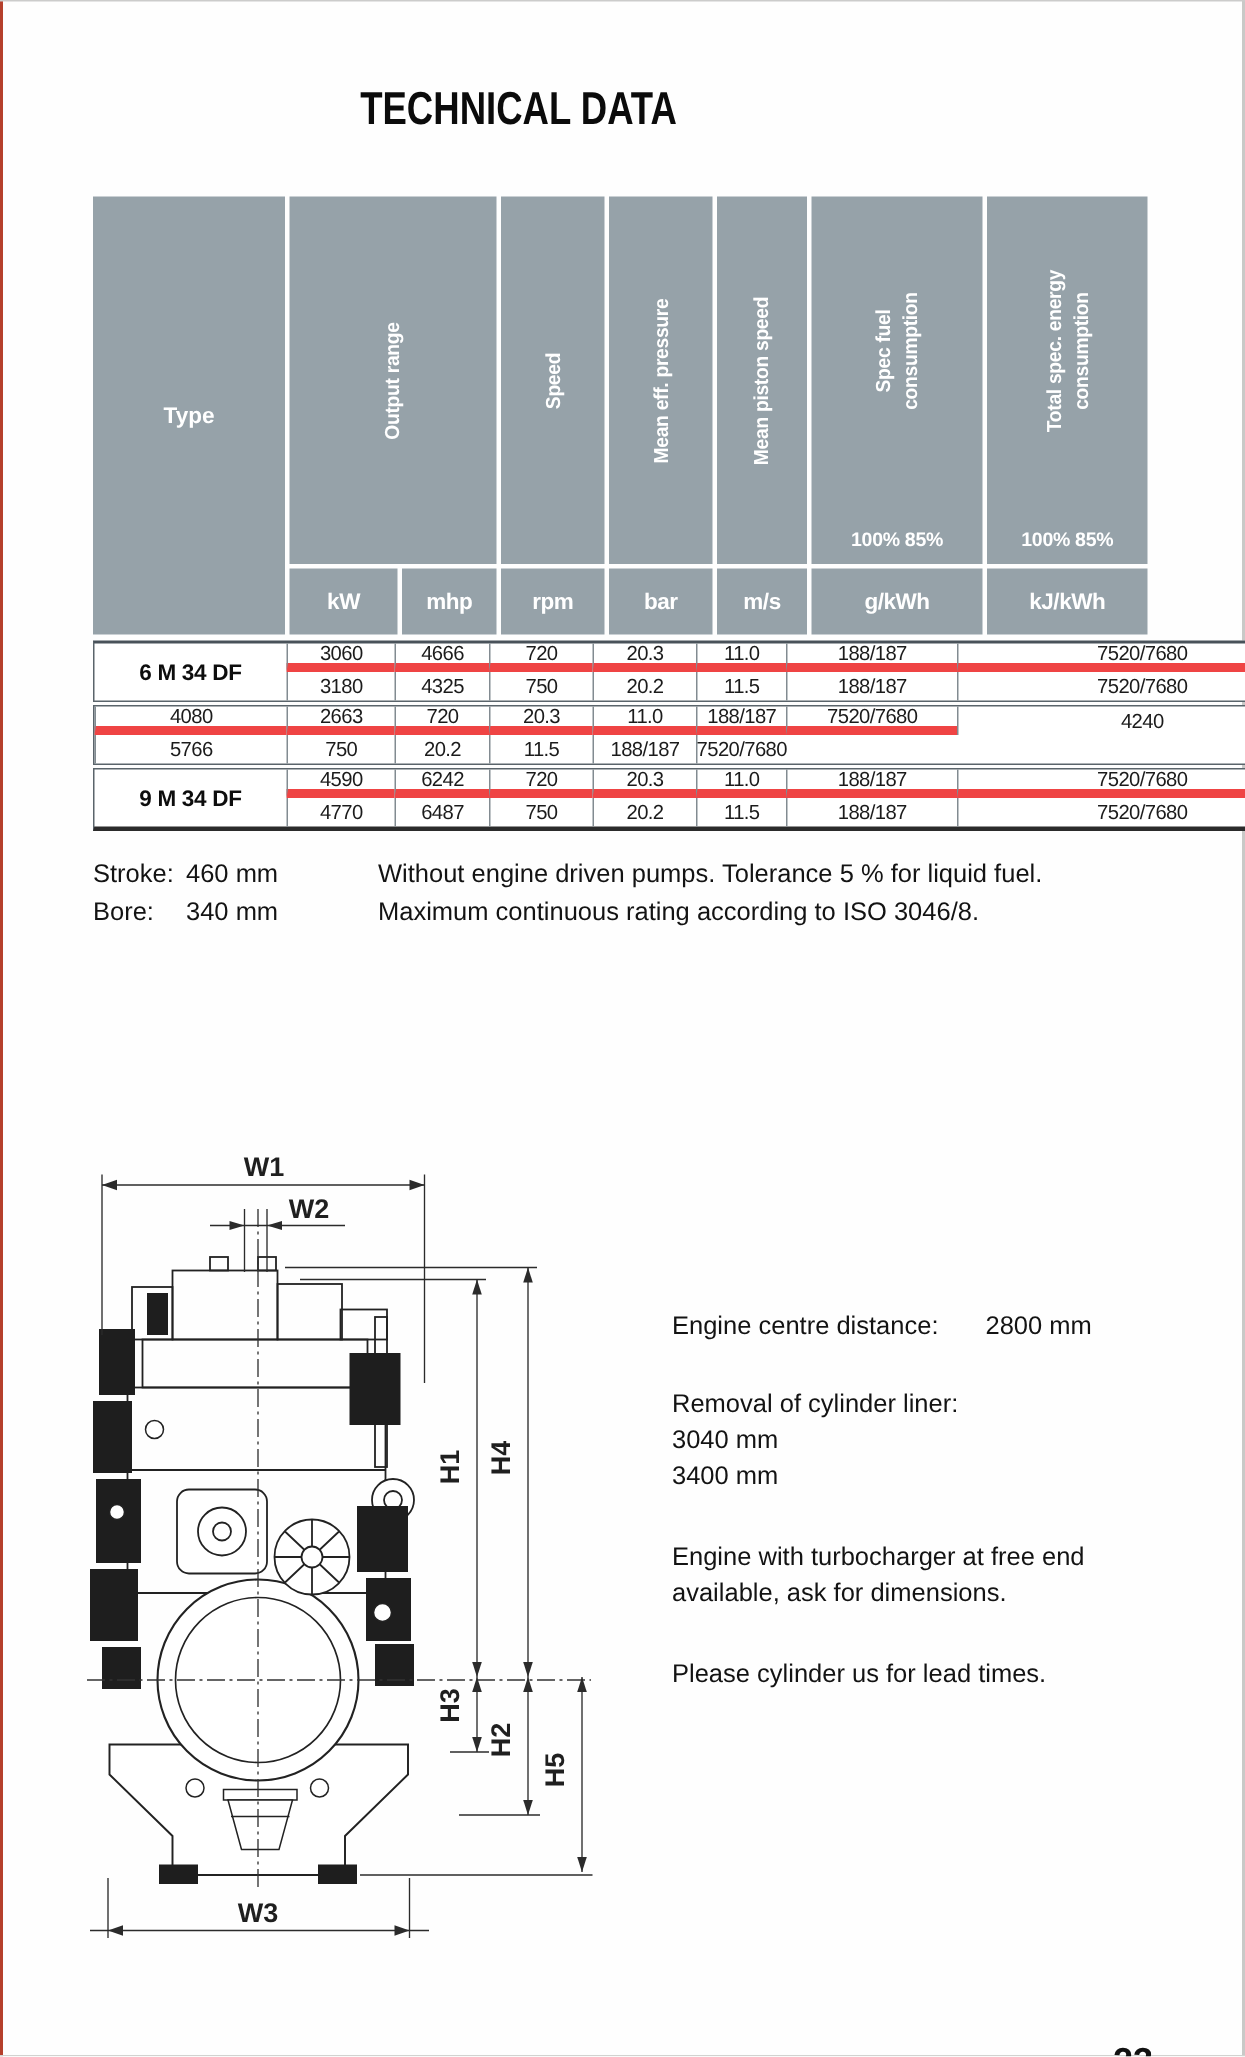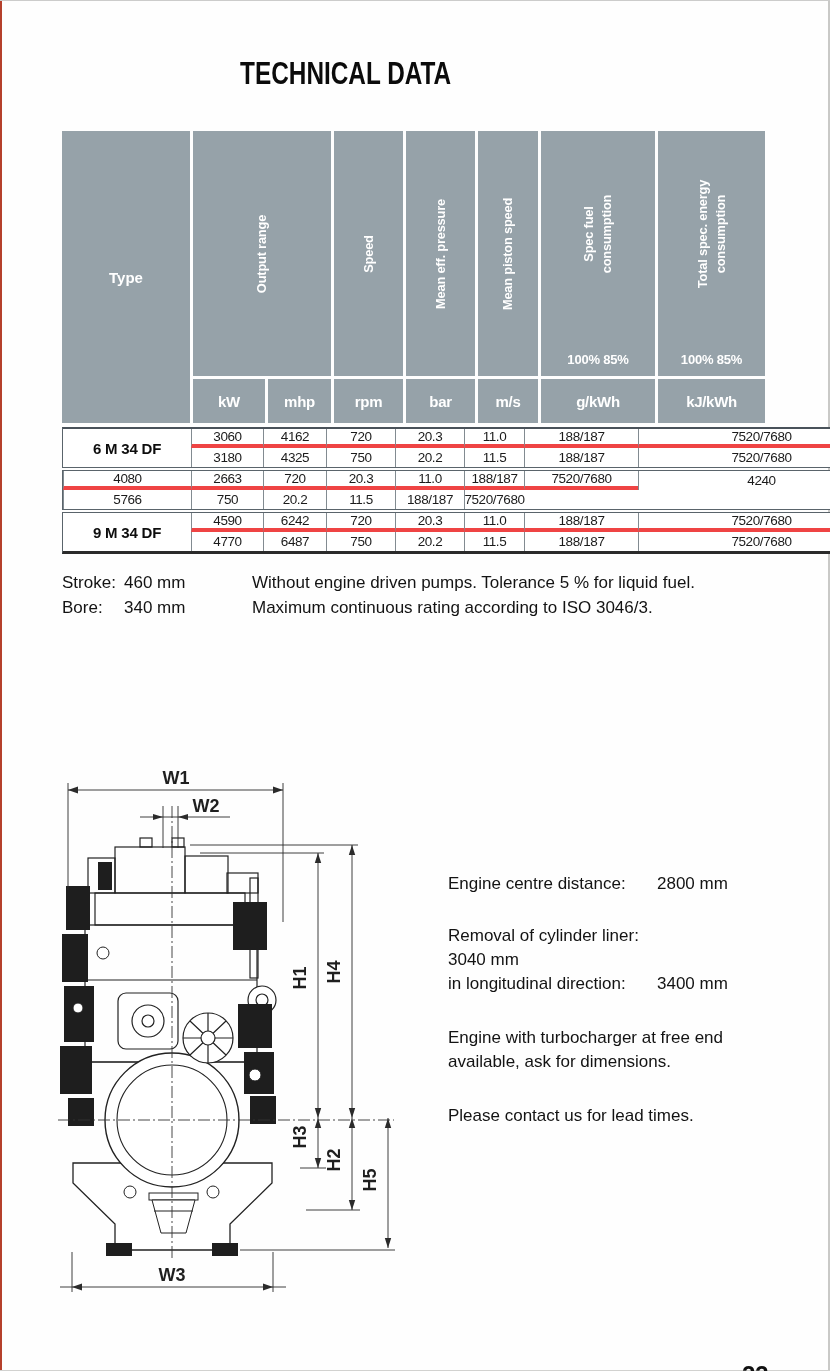--- a/index.html
+++ b/index.html
@@ -40,21 +40,21 @@
   
   .tbody{position:absolute;left:62px;top:427px;width:823px;}
   .grp{display:grid;grid-template-columns:128px 72px 63px 69px 69px 60px 114px 1fr;
        grid-template-rows:19px 19px;border:1px solid #5a646b;margin-bottom:2px;background:#fff;}
   .grp.first{border-top:2px solid #49525a;}
   .grp.last{border-bottom:3px solid #2b2b2b;margin-bottom:0;}
   .tcell{grid-column:1;grid-row:1/3;display:flex;align-items:center;justify-content:center;
          font-weight:bold;font-size:15px;color:#0d0d0d;letter-spacing:-0.2px;}
   .dc{display:flex;align-items:center;justify-content:center;font-size:13.5px;color:#1b1b1b;
       border-left:1px solid #828b91;letter-spacing:-0.4px;}
-  .v1{border-bottom:4px solid #ef4444;}
+  .v1{border-bottom:6px solid #ef4444;}
 
   
   .notes-left{position:absolute;left:62px;top:570px;font-size:17px;line-height:25px;color:#131313;}
   .notes-left .nrow{display:grid;grid-template-columns:62px auto;}
   .notes-right{position:absolute;left:252px;top:570px;font-size:17px;line-height:25px;color:#131313;}
 
   
   .details{position:absolute;left:448px;top:872px;font-size:17px;line-height:24px;color:#131313;}
   .drow{display:grid;grid-template-columns:209px auto;}
   .mb{margin-bottom:28px;}
@@ -109,21 +109,21 @@
     <div class="ucell u4">bar</div>
     <div class="ucell u5">m/s</div>
     <div class="ucell u6">g/kWh</div>
     <div class="ucell u7">kJ/kWh</div>
   </div>
 
   <div class="tbody">
     <div class="grp first">
       <div class="tcell">6 M 34 DF</div>
       <div class="dc v1">3060</div>
-      <div class="dc v1">4162</div>
+      <div class="dc v1">4666</div>
       <div class="dc v1">720</div>
       <div class="dc v1">20.3</div>
       <div class="dc v1">11.0</div>
       <div class="dc v1">188/187</div>
       <div class="dc v1">7520/7680</div>
       <div class="dc">3180</div>
       <div class="dc">4325</div>
       <div class="dc">750</div>
       <div class="dc">20.2</div>
       <div class="dc">11.5</div>
@@ -170,21 +170,21 @@
       <span>Stroke:</span>
       <span>460 mm</span>
     </div>
     <div class="nrow">
       <span>Bore:</span>
       <span>340 mm</span>
     </div>
   </div>
   <div class="notes-right">
     <div>Without engine driven pumps. Tolerance 5 % for liquid fuel.</div>
-    <div>Maximum continuous rating according to ISO 3046/3.</div>
+    <div>Maximum continuous rating according to ISO 3046/8.</div>
   </div>
 
   <svg style="position:absolute;left:48px;top:752px;" width="356" height="560" viewBox="48 752 356 560" xmlns="http://www.w3.org/2000/svg">
 
     <g stroke="#222" stroke-width="1.2" fill="none">
       <rect x="140" y="838" width="12" height="9"></rect>
       <rect x="172" y="838" width="12" height="9"></rect>
       <rect x="115" y="847" width="70" height="46"></rect>
       <rect x="185" y="856" width="43" height="37"></rect>
       <rect x="227" y="873" width="31" height="20"></rect>
@@ -306,22 +306,21 @@
   <div class="details">
     <div class="drow mb">
       <span>Engine centre distance:</span>
       <span>2800 mm</span>
     </div>
     <div>Removal of cylinder liner:</div>
     <div class="drow">
       <span>3040 mm</span>
     </div>
     <div class="drow">
-      <span>in longitudinal direction:</span>
       <span>3400 mm</span>
     </div>
     <div class="prewrap mt">Engine with turbocharger at free end
 available, ask for dimensions.</div>
-    <div class="mt">Please contact us for lead times.</div>
+    <div class="mt">Please cylinder us for lead times.</div>
   </div>
 
   <div class="pagenum">23</div>
 </div>
 
 </body></html>

